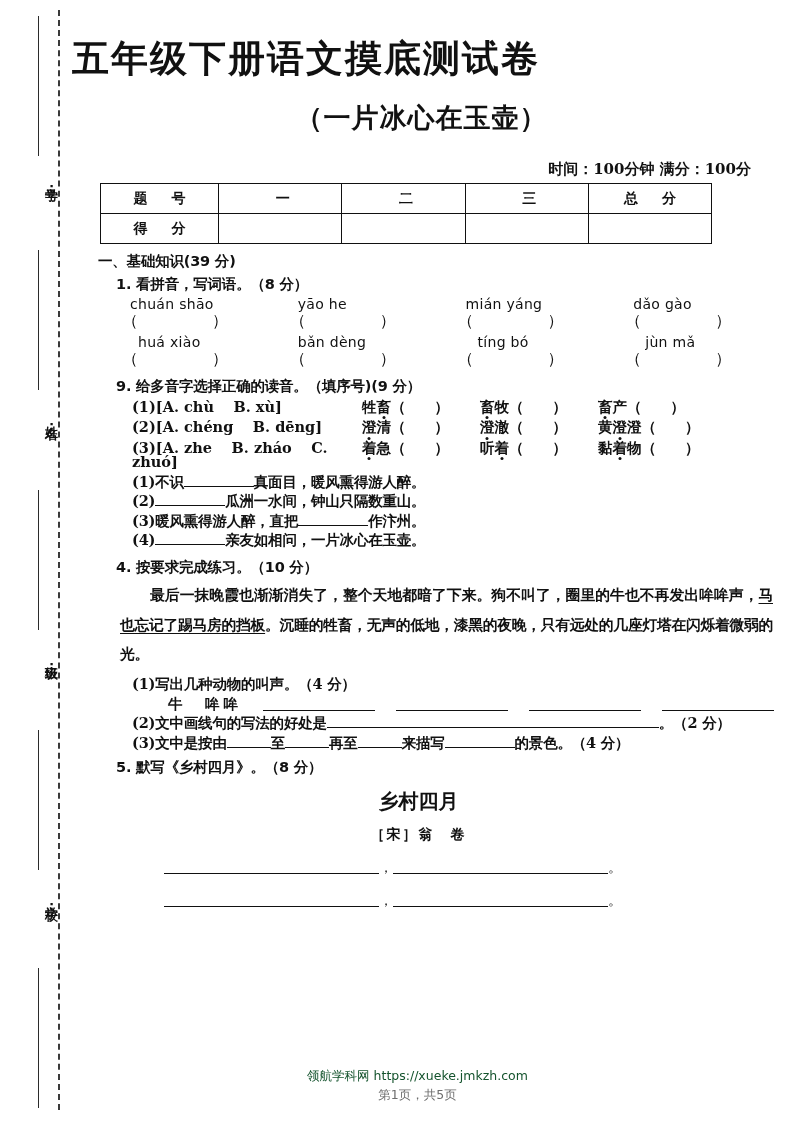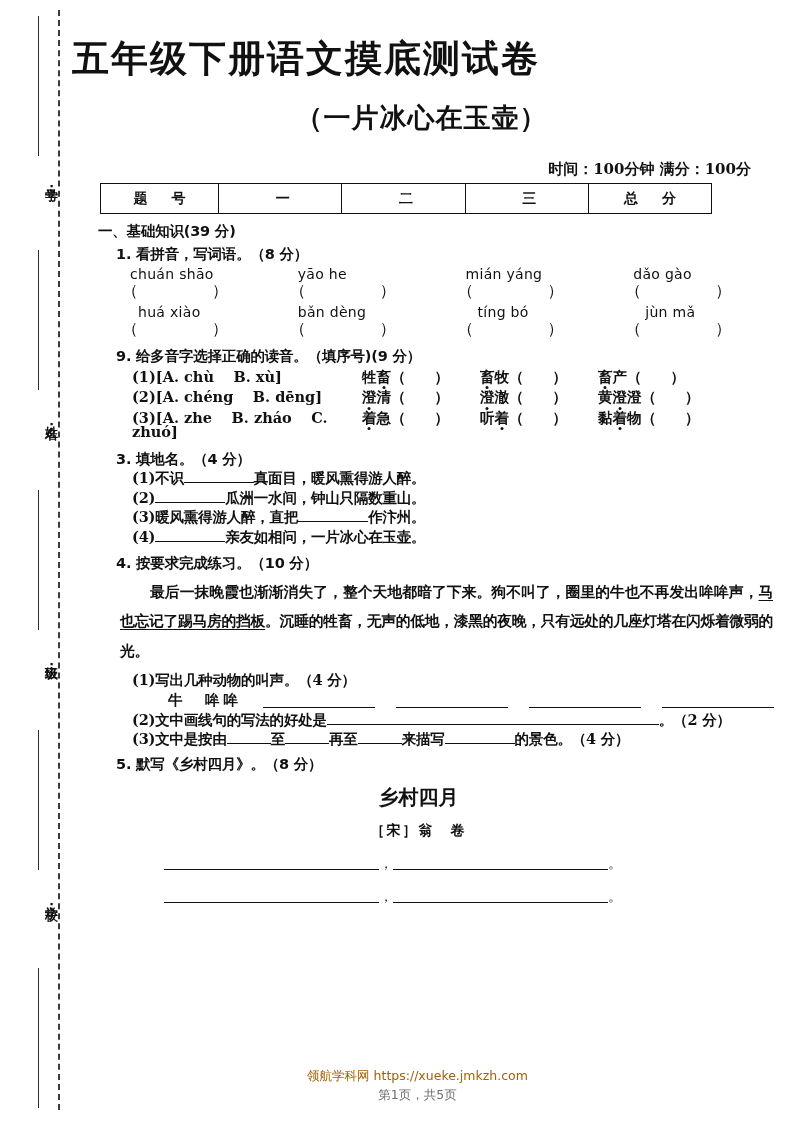--- a/index.html
+++ b/index.html
@@ -257,21 +257,21 @@
   .footer {
     position: absolute;
     left: 0; right: 0;
     bottom: 18px;
     text-align: center;
     padding-right: 30px;
   }
   .footer .site {
     font-family: "DejaVu Sans", sans-serif;
     font-size: 12.5px;
-    color: #a16207;
+    color: #14532d;
   }
   .footer .pageno {
     font-family: "DejaVu Sans", sans-serif;
     font-size: 12.5px;
     color: #6d6d6d;
     margin-top: 2px;
   }
 </style>
 </head>
 <body>
@@ -301,20 +301,27 @@
   <div class="score-table-wrap">
     <table class="score-table">
       <tbody>
           <tr>
         <td class="lbl">题　号</td>
         <td class="num">一</td>
         <td class="num">二</td>
         <td class="num">三</td>
         <td>总　分</td>
       </tr>
+      <tr>
+        <td class="lbl">得　分</td>
+        <td></td>
+        <td></td>
+        <td></td>
+        <td></td>
+      </tr>
     </tbody>
       </table>
   </div>
 
   <div class="content">
 
     <div class="sec-head">一、基础知识(39 分)</div>
 
     <div class="q-head">1. 看拼音，写词语。（8 分）</div>
 
@@ -378,21 +385,20 @@
 
     <div class="poly-row">
       <div class="poly-opts">(3)[A. zhe 　B. zháo 　C. zhuó]</div>
       <div class="poly-items">
         <div class="poly-item"><span></span><span class="dotchar">着</span><span>急（　　）</span></div>
         <div class="poly-item"><span>听</span><span class="dotchar">着</span><span>（　　）</span></div>
         <div class="poly-item wide"><span>黏</span><span class="dotchar">着</span><span>物（　　）</span></div>
       </div>
     </div>
 
-    <div class="q-head" style="margin-top:12px">3. 填地名。（4 分）</div>
 
     <div class="sub"><span>(1)不识</span><span class="fill w70"></span><span>真面目，暖风熏得游人醉。</span></div>
     <div class="sub"><span>(2)</span><span class="fill w70"></span><span>瓜洲一水间，钟山只隔数重山。</span></div>
     <div class="sub"><span>(3)暖风熏得游人醉，直把</span><span class="fill w70"></span><span>作汴州。</span></div>
     <div class="sub"><span>(4)</span><span class="fill w70"></span><span>亲友如相问，一片冰心在玉壶。</span></div>
 
     <div class="q-head" style="margin-top:12px">4. 按要求完成练习。（10 分）</div>
 
     <div class="passage"><span>最后一抹晚霞也渐渐消失了，整个天地都暗了下来。狗不叫了，圈里的牛也不再发出哞哞声，</span><u>马也忘记了踢马房的挡板</u><span>。沉睡的牲畜，无声的低地，漆黑的夜晚，只有远处的几座灯塔在闪烁着微弱的光。</span></div>
 

